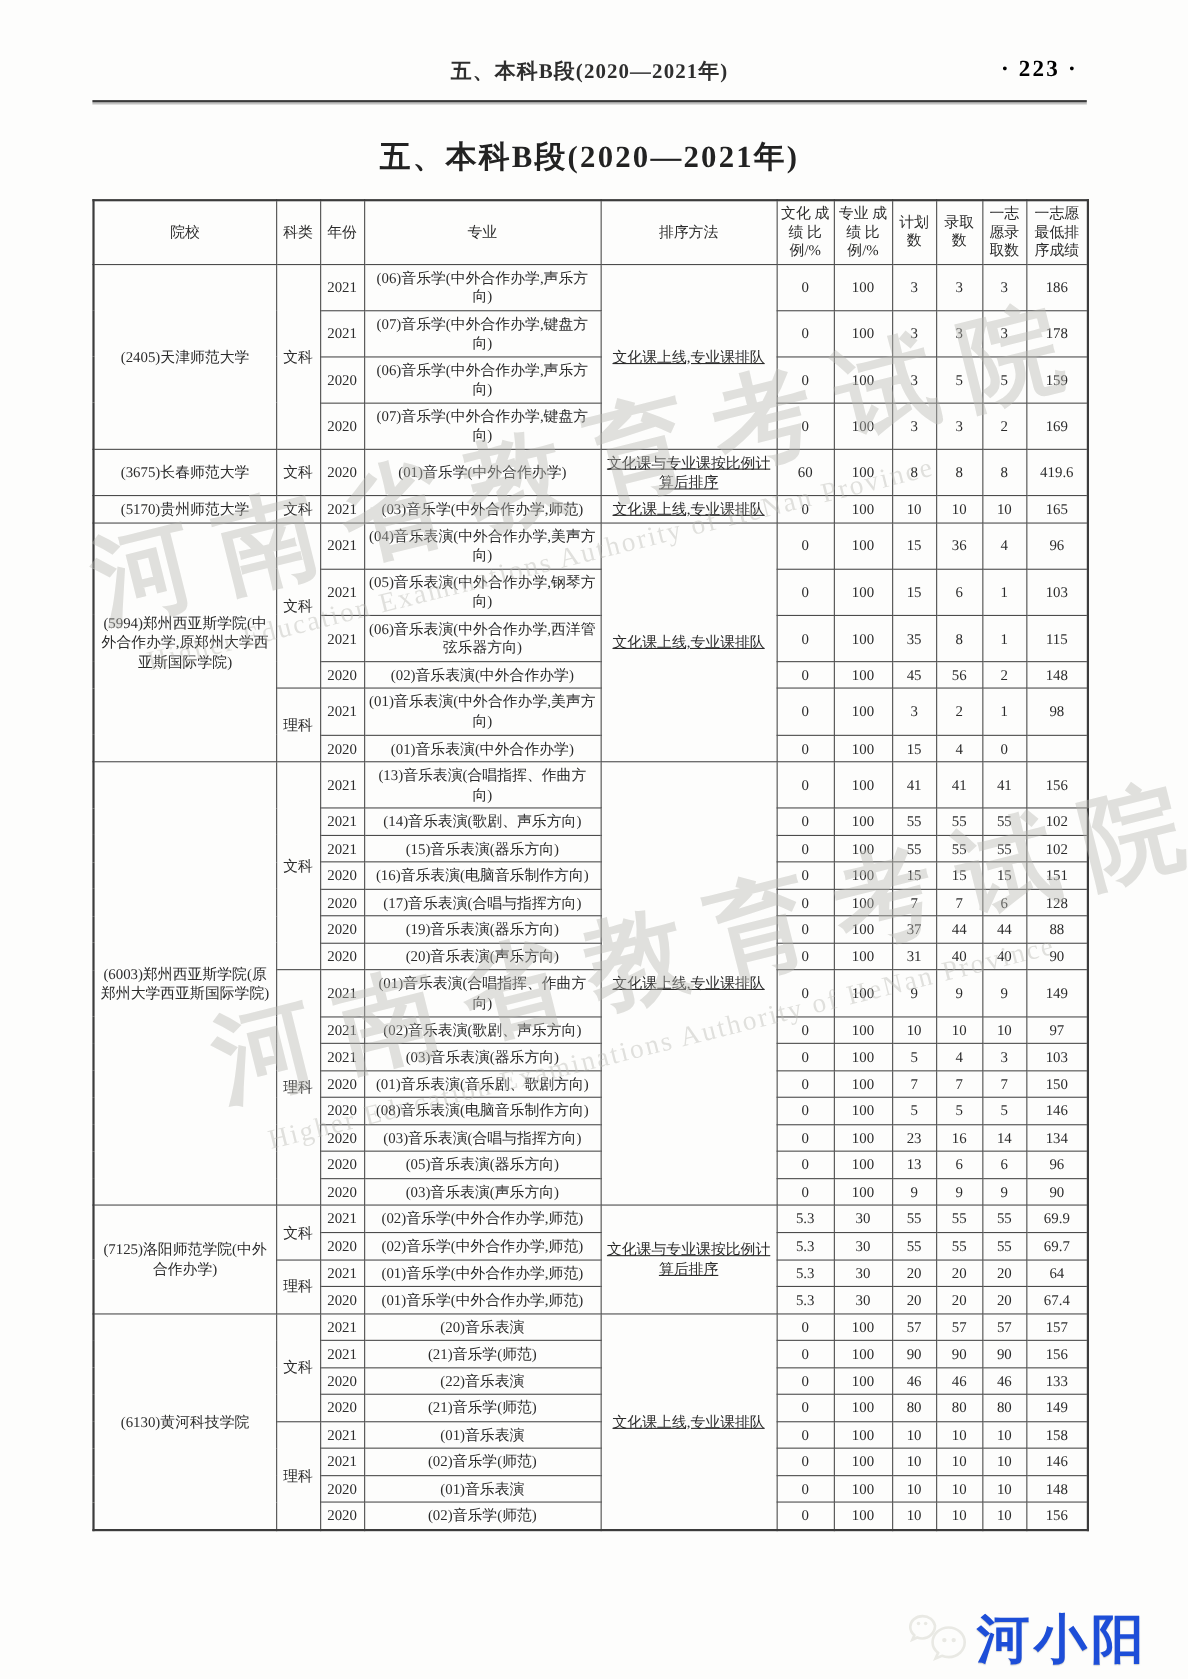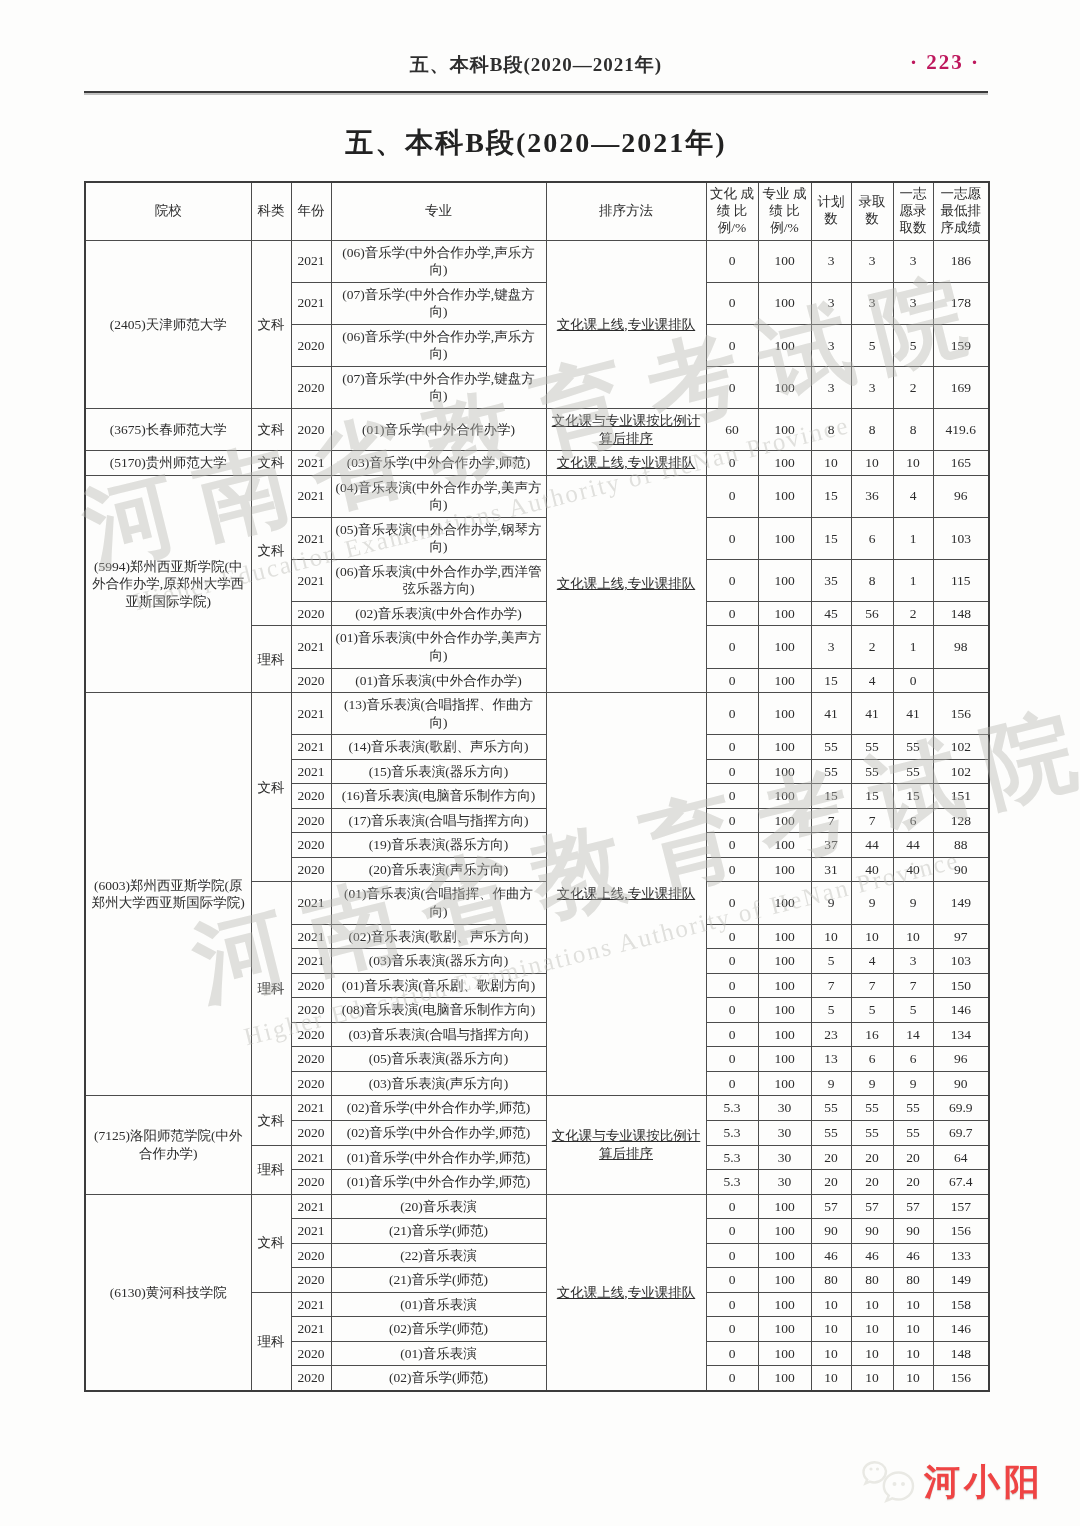--- a/index.html
+++ b/index.html
@@ -9,21 +9,21 @@
     font-family:"Liberation Serif","DejaVu Serif",serif;
   }
   .page{position:absolute;inset:0;border-radius:26px;}
   
   .running-head{
     position:absolute;top:52px;left:84px;width:904px;text-align:center;
     font-size:19px;font-weight:bold;letter-spacing:1px;color:#2e2e2e;
   }
   .page-num{
     position:absolute;top:50px;right:100px;
-    font-size:21px;font-weight:bold;color:#be185d;letter-spacing:2px;text-align:center;
+    font-size:21px;font-weight:bold;color:#000000;letter-spacing:2px;text-align:center;
   }
   .header-rule{
     position:absolute;top:91px;left:84px;width:904px;height:2px;
     background:#3a3a3a;box-shadow:0 2px 0 rgba(120,120,120,.45);
   }
   .section-title{
     position:absolute;top:124px;left:84px;width:904px;margin:0;
     text-align:center;font-size:28px;font-weight:bold;letter-spacing:2px;color:#222;
   }
   
@@ -64,22 +64,22 @@
     font-size:25px;letter-spacing:2px;color:#b9b9b3;margin-top:4px;padding-left:30px;
   }
   .wm1{left:90px;top:470px;}
   .wm2{left:200px;top:905px;}
   
   .brand{
     position:absolute;top:1458px;right:36px;z-index:6;
     display:flex;align-items:center;gap:8px;
   }
   .brand-label{
-    font-size:36px;font-weight:bold;letter-spacing:4px;
-    color:#ef4444;text-shadow:0 1px 1px rgba(170,170,164,.55);
+    font-size:48px;font-weight:bold;letter-spacing:4px;
+    color:#1d4ed8;text-shadow:0 1px 1px rgba(170,170,164,.55);
   }
   .wechat-icon{display:block;}
 </style>
 </head>
 <body>
 
 <div class="page">
 
   <div class="running-head">五、本科B段(2020—2021年)</div>
   <div class="page-num">· 223 ·</div>

